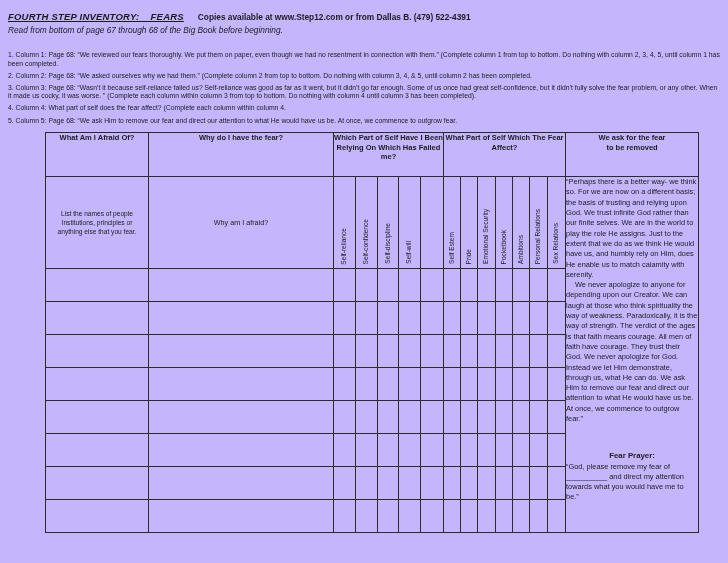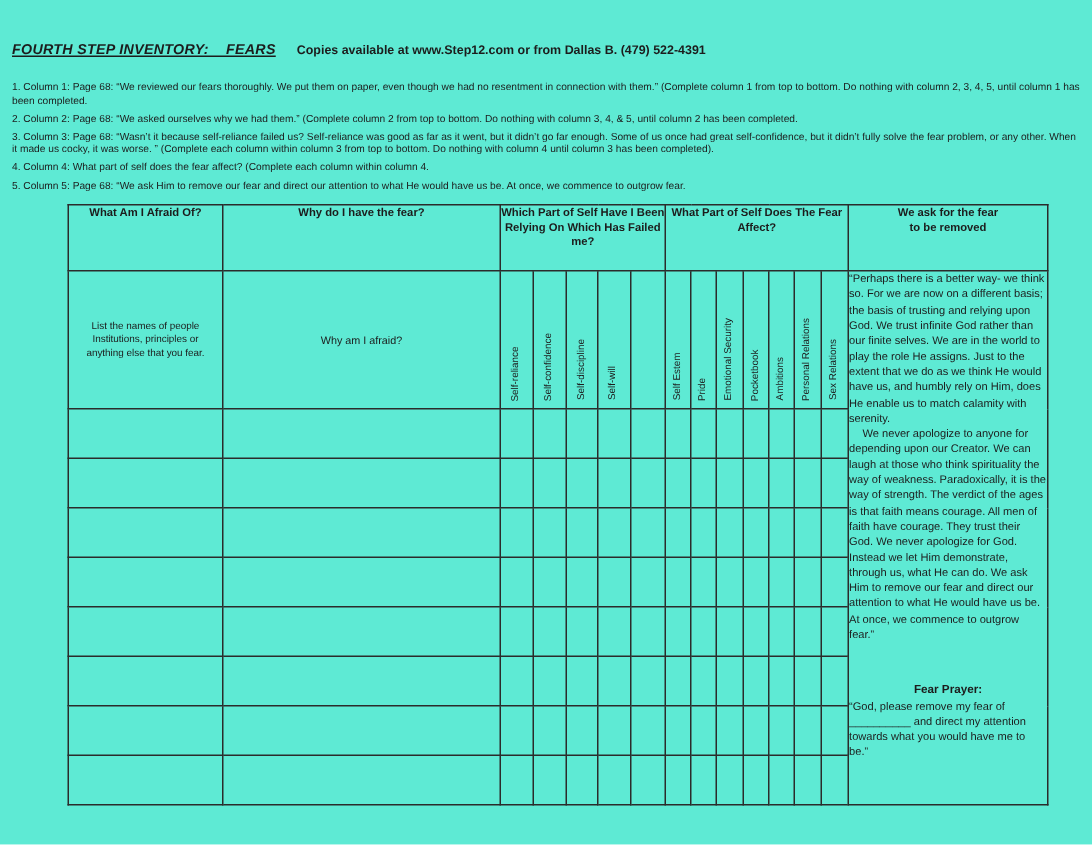--- a/index.html
+++ b/index.html
@@ -1,23 +1,23 @@
 <!DOCTYPE html>
 <html><head>
 <meta charset="utf-8">
 <style>
   html,body { margin:0; padding:0; background:#ffffff; }
   .page {
     position: relative;
     width: 728px; height: 563px;
-    background:#5eead4;
+    background:#c4b5fd;
     font-family:"Liberation Sans", sans-serif;
     color:#1c1c1c;
     box-sizing:border-box;
-    padding:28px 8px 0 8px;
+    padding:11px 8px 0 8px;
     overflow:hidden;
   }
   
   .header-line { display:flex; align-items:baseline; gap:14px; white-space:nowrap; }
   .doc-title {
     font-size:9.5px; font-weight:bold; font-style:italic;
     text-decoration:underline; white-space:pre; letter-spacing:.2px;
   }
   .avail { font-size:8.3px; font-weight:bold; }
   .copyright { font-size:8.3px; }
@@ -68,20 +68,21 @@
 </head>
 <body>
 
 <div class="page">
 
   <div class="header-line">
     <span class="doc-title">FOURTH STEP INVENTORY:    FEARS</span>
     <span class="avail">Copies available at www.Step12.com or from Dallas B.  (479) 522-4391</span>
   </div>
 
+  <div class="read-note">Read from bottom of page 67 through  68  of the Big Book before beginning.</div>
 
   <div class="instructions">
     <div class="instr">1.  Column 1: Page 68: “We reviewed our fears thoroughly.  We put them on paper, even though we had no resentment in connection with them.”  (Complete column 1 from top to bottom.  Do nothing with column 2, 3, 4, 5, until column 1 has been completed.</div>
     <div class="instr">2.  Column 2: Page 68: “We asked ourselves why we had them.”  (Complete column 2 from top to bottom. Do nothing with column 3, 4, &amp; 5,  until column 2 has been completed.</div>
     <div class="instr">3.  Column 3: Page 68: “Wasn’t it because self-reliance failed us?  Self-reliance was good as far as it went, but it didn’t go far enough.  Some of us once had great self-confidence, but it didn’t fully solve the fear problem, or any other.  When it made us cocky, it was worse. ”  (Complete each column within column 3 from top to bottom. Do nothing with column 4 until column 3 has been completed).</div>
     <div class="instr">4.  Column 4:  What part of self does the fear affect? (Complete each column within column 4.</div>
     <div class="instr">5.  Column 5: Page 68: “We ask Him to remove our fear and direct our attention to what He would have us be.  At once, we commence to outgrow fear.</div>
   </div>
 
   <table class="inv">
@@ -100,21 +101,21 @@
         <col style="width:17px">
         <col style="width:18px">
         <col style="width:18px">
       <col style="width:133px">
     </colgroup>
     <thead>
       <tr>
         <th>What Am I Afraid Of?</th>
         <th>Why do I have the fear?</th>
         <th colspan="5" class="alignleft">Which Part of Self Have I Been Relying On Which Has Failed me?</th>
-        <th colspan="7">What Part of Self Does The Fear Affect?</th>
+        <th colspan="7">What Part of Self Which The Fear Affect?</th>
         <th>
           <div>We ask for the fear</div>
           <div>to be removed</div>
         </th>
       </tr>
     </thead>
     <tbody>
       <tr>
         <td class="hintcell">
           <div>List the names of people</div>

